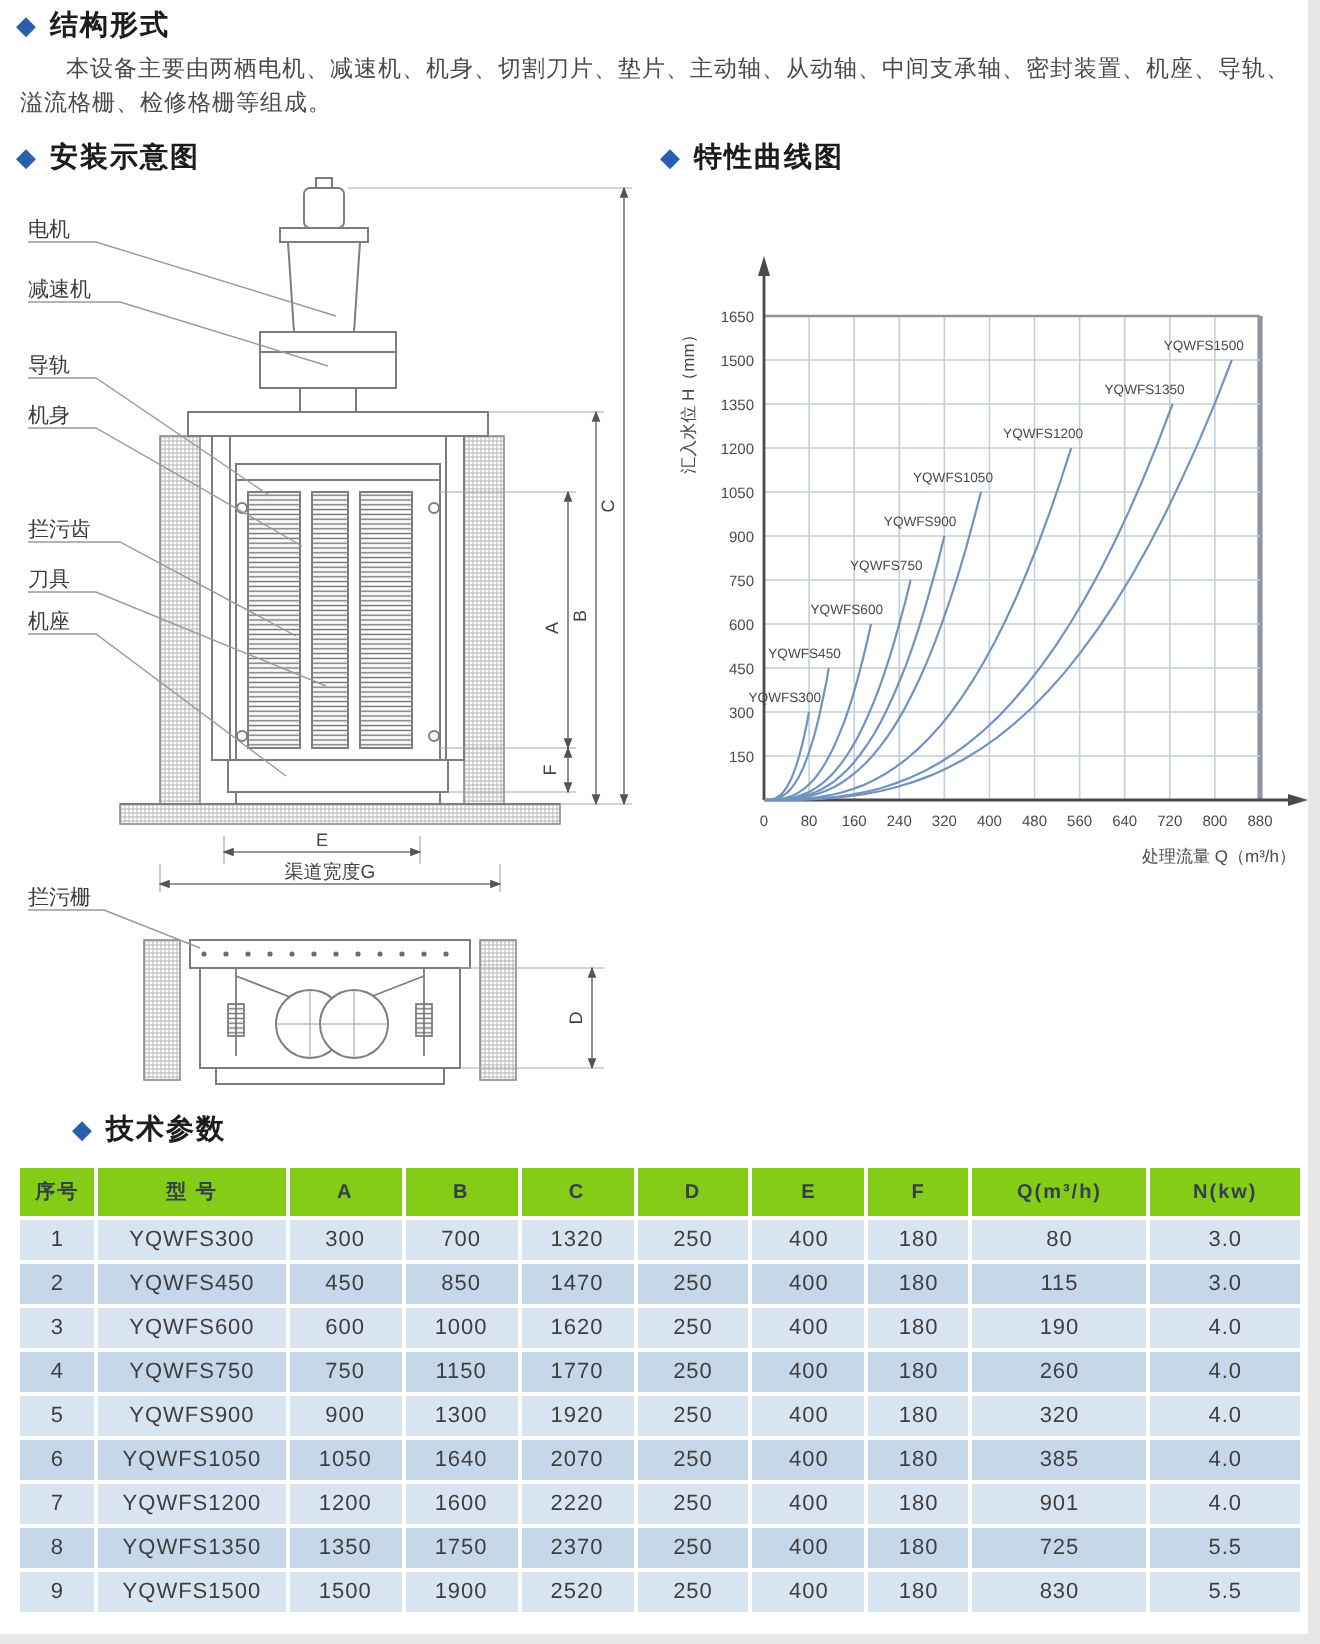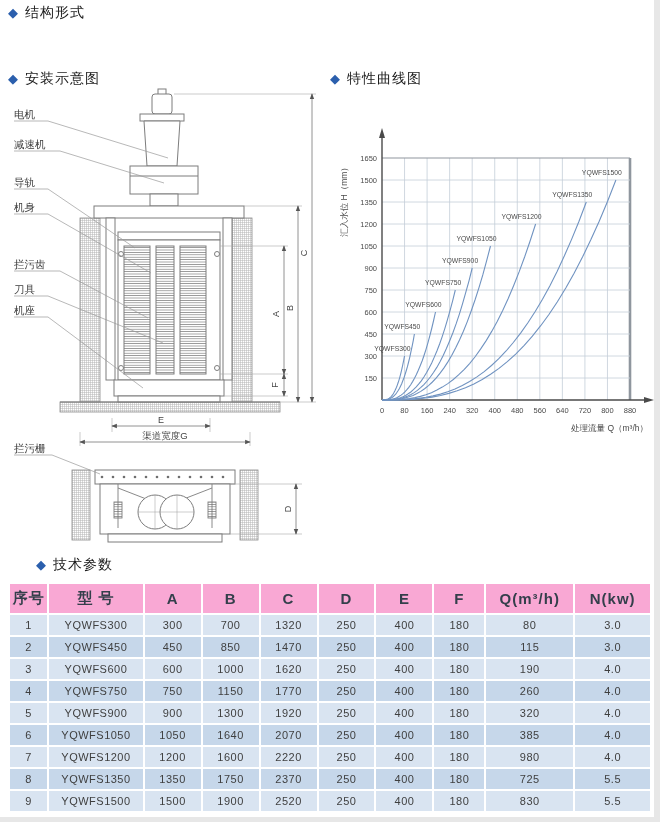--- a/index.html
+++ b/index.html
@@ -1,48 +1,49 @@
 <!DOCTYPE html>
 <html><head>
 <meta charset="utf-8">
 <style>
   html,body{margin:0;padding:0;background:#fff;}
   .page{position:relative;width:660px;height:822px;background:#fff;overflow:hidden;
         font-family:"Liberation Sans","DejaVu Sans",sans-serif;color:#333;}
   .edge-r{position:absolute;right:0;top:0;width:6px;height:100%;background:#e7e7e7;}
   .edge-b{position:absolute;left:0;bottom:0;width:100%;height:5px;background:#e7e7e7;}
-  .heading{position:absolute;font-size:14px;font-weight:normal;color:#1c1c1c;letter-spacing:1px;}
+  .heading{position:absolute;font-size:14px;font-weight:bold;color:#1c1c1c;letter-spacing:1px;}
   .heading .diamond{color:#2b5fad;font-size:13px;margin-right:6px;}
   .body-text{position:absolute;left:10px;top:27px;width:642px;margin:0;font-size:11.5px;
              line-height:17px;color:#4a4a4a;text-indent:2em;letter-spacing:0.5px;}
   .h-structure{left:8px;top:4px;}
   .h-install{left:8px;top:70px;}
   .h-curves{left:330px;top:70px;}
   .h-params{left:8px;top:556px;margin-left:28px;}
   #install-diagram{position:absolute;left:8px;top:88px;}
   #curve-chart{position:absolute;left:334px;top:96px;}
   .tbl-wrap{position:absolute;left:8px;top:582px;width:644px;}
   table.params{width:100%;border-collapse:separate;border-spacing:2px;table-layout:fixed;}
-  table.params th{background:#f9a8d4;color:#343f4b;font-size:15px;font-weight:bold;
+  table.params th{background:#84cc16;color:#343f4b;font-size:10px;font-weight:bold;
                   padding:5px 0;text-align:center;letter-spacing:1px;}
   table.params td{font-size:11px;color:#3f3f3f;text-align:center;padding:4px 0;letter-spacing:0.5px;}
   table.params tr.odd td{background:#d9e4f1;}
   table.params tr.even td{background:#c6d7ea;}
   svg text{font-family:"Liberation Sans","DejaVu Sans",sans-serif;}
   .diag-label{font-size:10.5px;fill:#3c3c3c;}
   .dim-letter{font-size:9px;fill:#444;}
 </style>
 </head>
 <body>
 
 <div class="page">
 
   <div class="heading h-structure">
     <span class="diamond">◆</span><span>结构形式</span>
   </div>
+  <p class="body-text">本设备主要由两栖电机、减速机、机身、切割刀片、垫片、主动轴、从动轴、中间支承轴、密封装置、机座、导轨、溢流格栅、检修格栅等组成。</p>
 
   <div class="heading h-install">
     <span class="diamond">◆</span><span>安装示意图</span>
   </div>
   <div class="heading h-curves">
     <span class="diamond">◆</span><span>特性曲线图</span>
   </div>
 
   <svg id="install-diagram" width="322" height="468" viewBox="0 0 322 468">
     <defs>
@@ -364,21 +365,21 @@
           </tr>
           <tr class="odd">
             <td>7</td>
             <td>YQWFS1200</td>
             <td>1200</td>
             <td>1600</td>
             <td>2220</td>
             <td>250</td>
             <td>400</td>
             <td>180</td>
-            <td>980</td>
+            <td>901</td>
             <td>4.0</td>
           </tr>
           <tr class="even">
             <td>8</td>
             <td>YQWFS1350</td>
             <td>1350</td>
             <td>1750</td>
             <td>2370</td>
             <td>250</td>
             <td>400</td>

